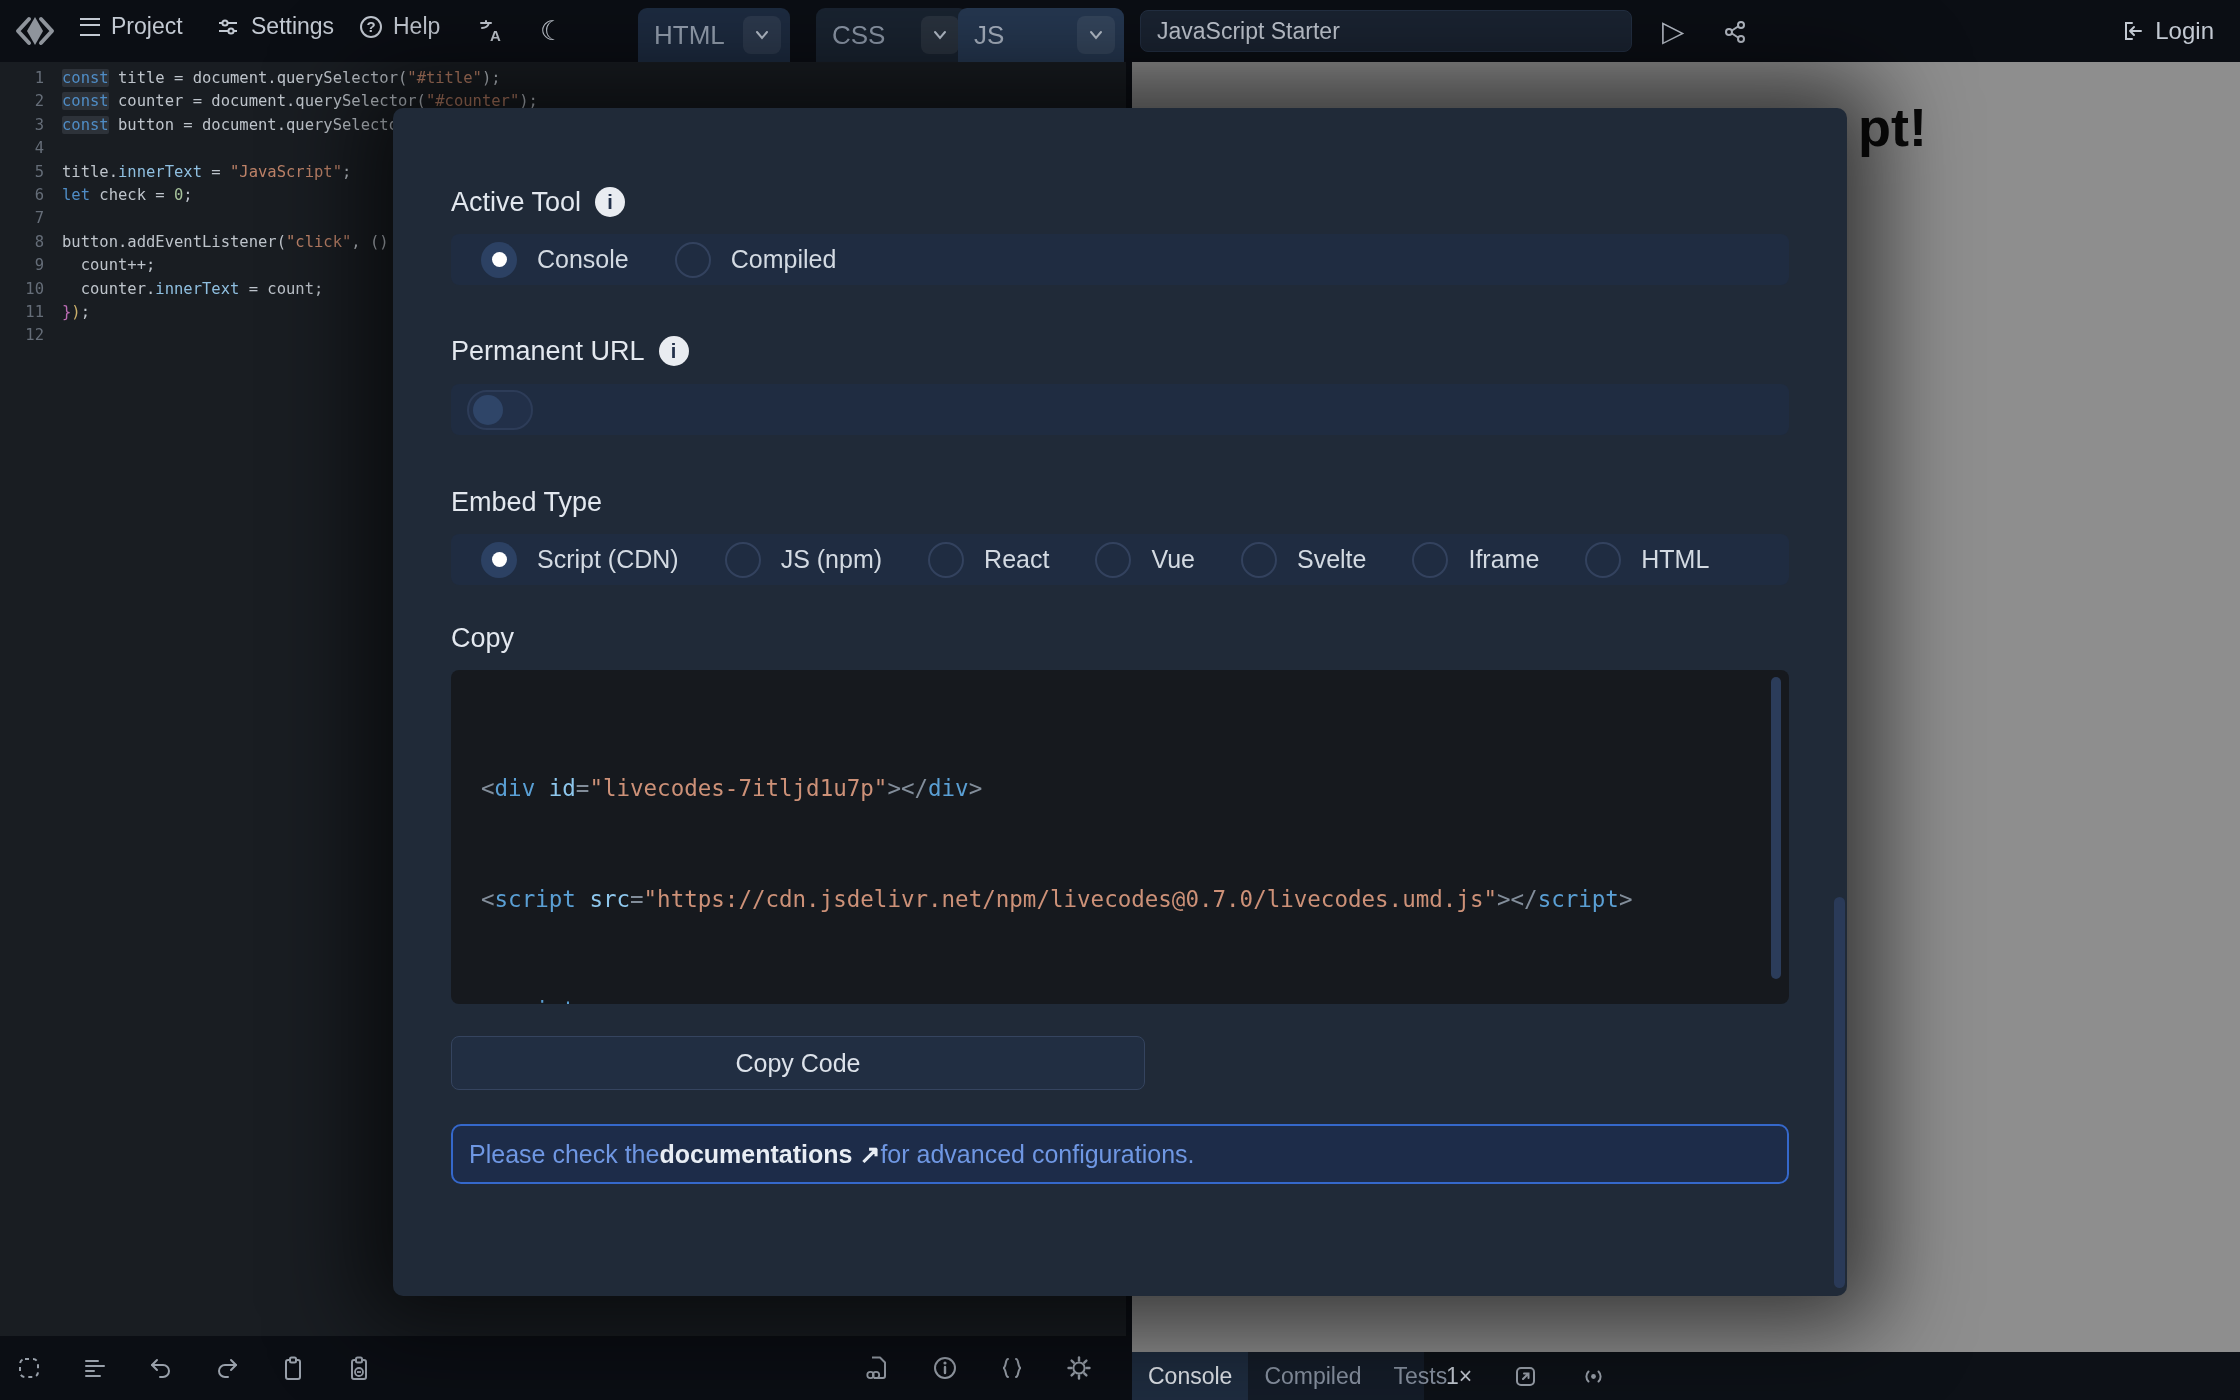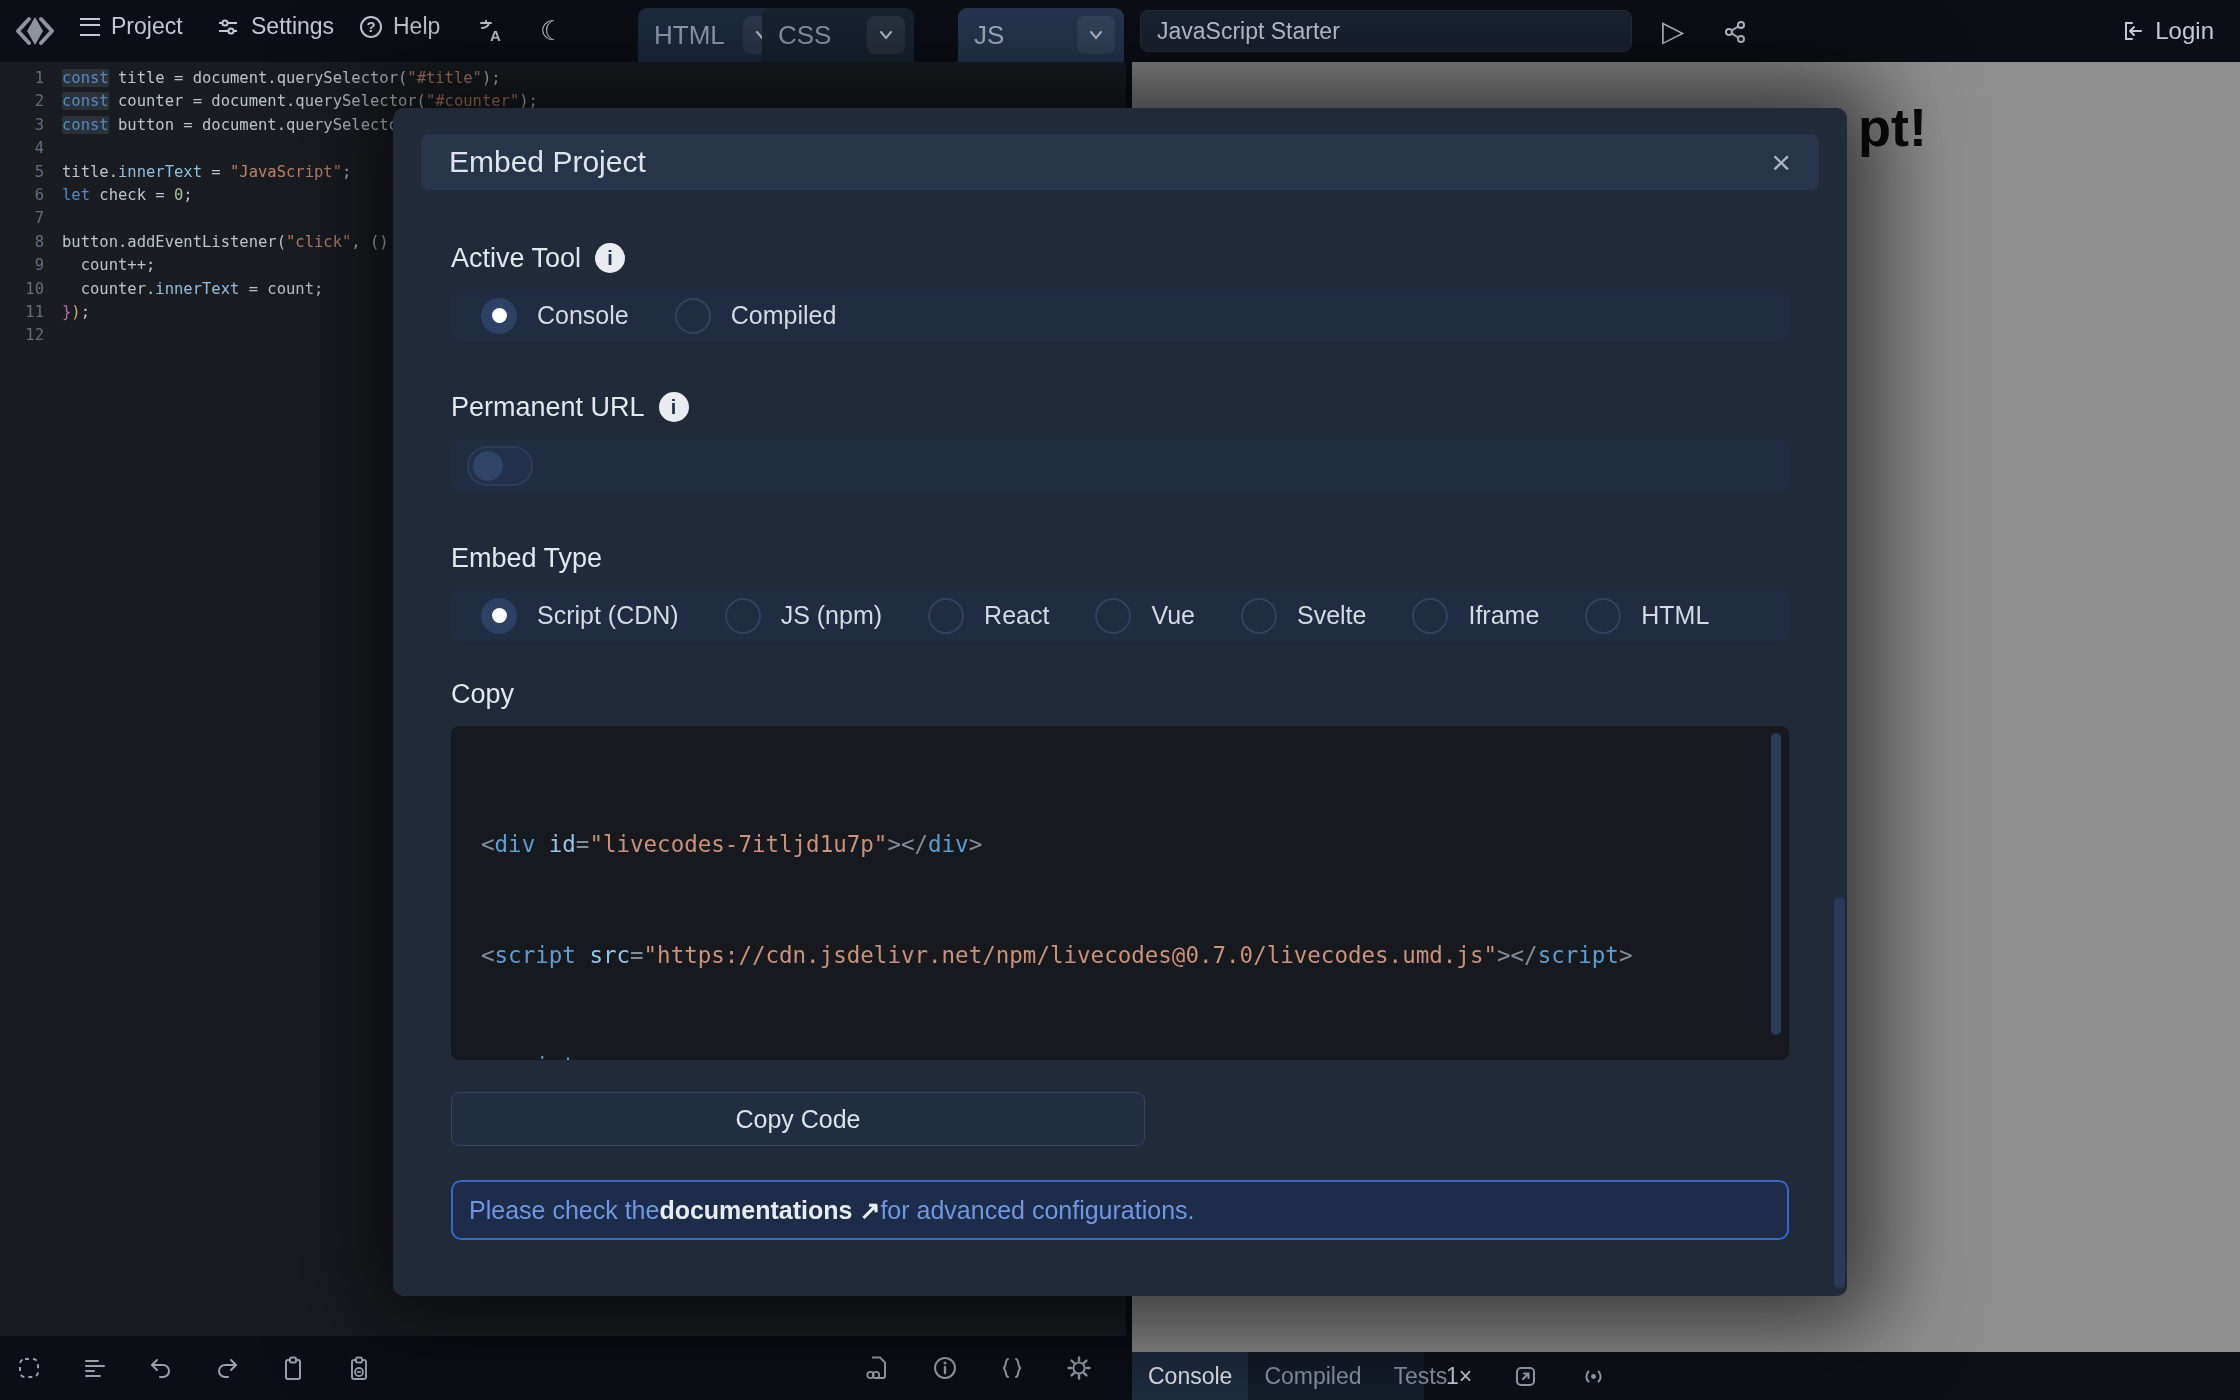--- a/index.html
+++ b/index.html
@@ -17,21 +17,21 @@
   .hamb::after{content:"";position:absolute;left:0;top:4px;width:100%;height:2px;background:#c3c9d2;}
   .qcirc{width:22px;height:22px;border:2px solid #c3c9d2;border-radius:50%;display:flex;
          align-items:center;justify-content:center;font-size:15px;font-weight:700;color:#c3c9d2;box-sizing:border-box;}
   .translate{position:absolute;left:478px;top:0;height:62px;display:flex;align-items:center;}
   .moon{position:absolute;left:540px;top:0;height:62px;display:flex;align-items:center;
         font-size:27px;color:#c3c9d2;}
   
   .tab{position:absolute;top:8px;height:54px;border-radius:9px 9px 0 0;display:flex;
        align-items:center;padding:0 16px;font-size:26px;cursor:pointer;box-sizing:border-box;}
   #tab-html{left:638px;width:152px;background:#1d2b40;color:#95a0b0;}
-  #tab-css{left:762px;width:152px;background:#192330;color:#8d98a8;}
+  #tab-css{left:816px;width:152px;background:#192330;color:#8d98a8;}
   #tab-js{left:958px;width:166px;background:#26395333;background:#253750;color:#a9b3c2;}
   .tab .chev{position:absolute;right:9px;top:8px;width:38px;height:38px;border-radius:8px;
              background:rgba(255,255,255,.07);display:flex;align-items:center;justify-content:center;}
   .title-input{position:absolute;left:1140px;top:10px;width:492px;height:42px;background:#1a2331;
                border:1px solid #232f42;border-radius:8px;color:#c2c8d2;font-size:23px;
                padding:0 16px;box-sizing:border-box;font-family:"Liberation Sans",sans-serif;outline:none;}
   .run{position:absolute;left:1662px;top:0;height:62px;display:flex;align-items:center;
        font-size:29px;color:#b9bfc9;cursor:pointer;}
   .share{position:absolute;left:1722px;top:19px;cursor:pointer;}
   .login{position:absolute;right:26px;top:0;height:62px;display:flex;align-items:center;gap:10px;
@@ -270,24 +270,20 @@
         <path d="M11 16 L16.5 10.5 M12 10.5 H16.5 V15" fill="none" stroke="#9aa1ab" stroke-width="2" stroke-linecap="round"></path>
       </svg>
       <svg class="cb-ic" style="left:448px" viewBox="0 0 27 27">
         <circle cx="13.5" cy="13.5" r="2.4" fill="#9aa1ab"></circle>
         <path d="M8.5 8.5 A7 7 0 0 0 8.5 18.5 M18.5 8.5 A7 7 0 0 1 18.5 18.5" fill="none" stroke="#9aa1ab" stroke-width="2" stroke-linecap="round"></path>
       </svg>
     </div>
   </div>
 
   <div class="modal">
-    <div class="mheader">
-      <span>Embed Project</span>
-      <span class="mclose">×</span>
-    </div>
     <div class="msections">
 
       <div class="sec-label lbl-tool">
         <span>Active Tool</span>
         <span class="info">i</span>
       </div>
       <div class="bar" id="tool-opts">
           <div class="radio-item">
             <span class="radio on"></span>
             <span class="radio-label">Console</span>

